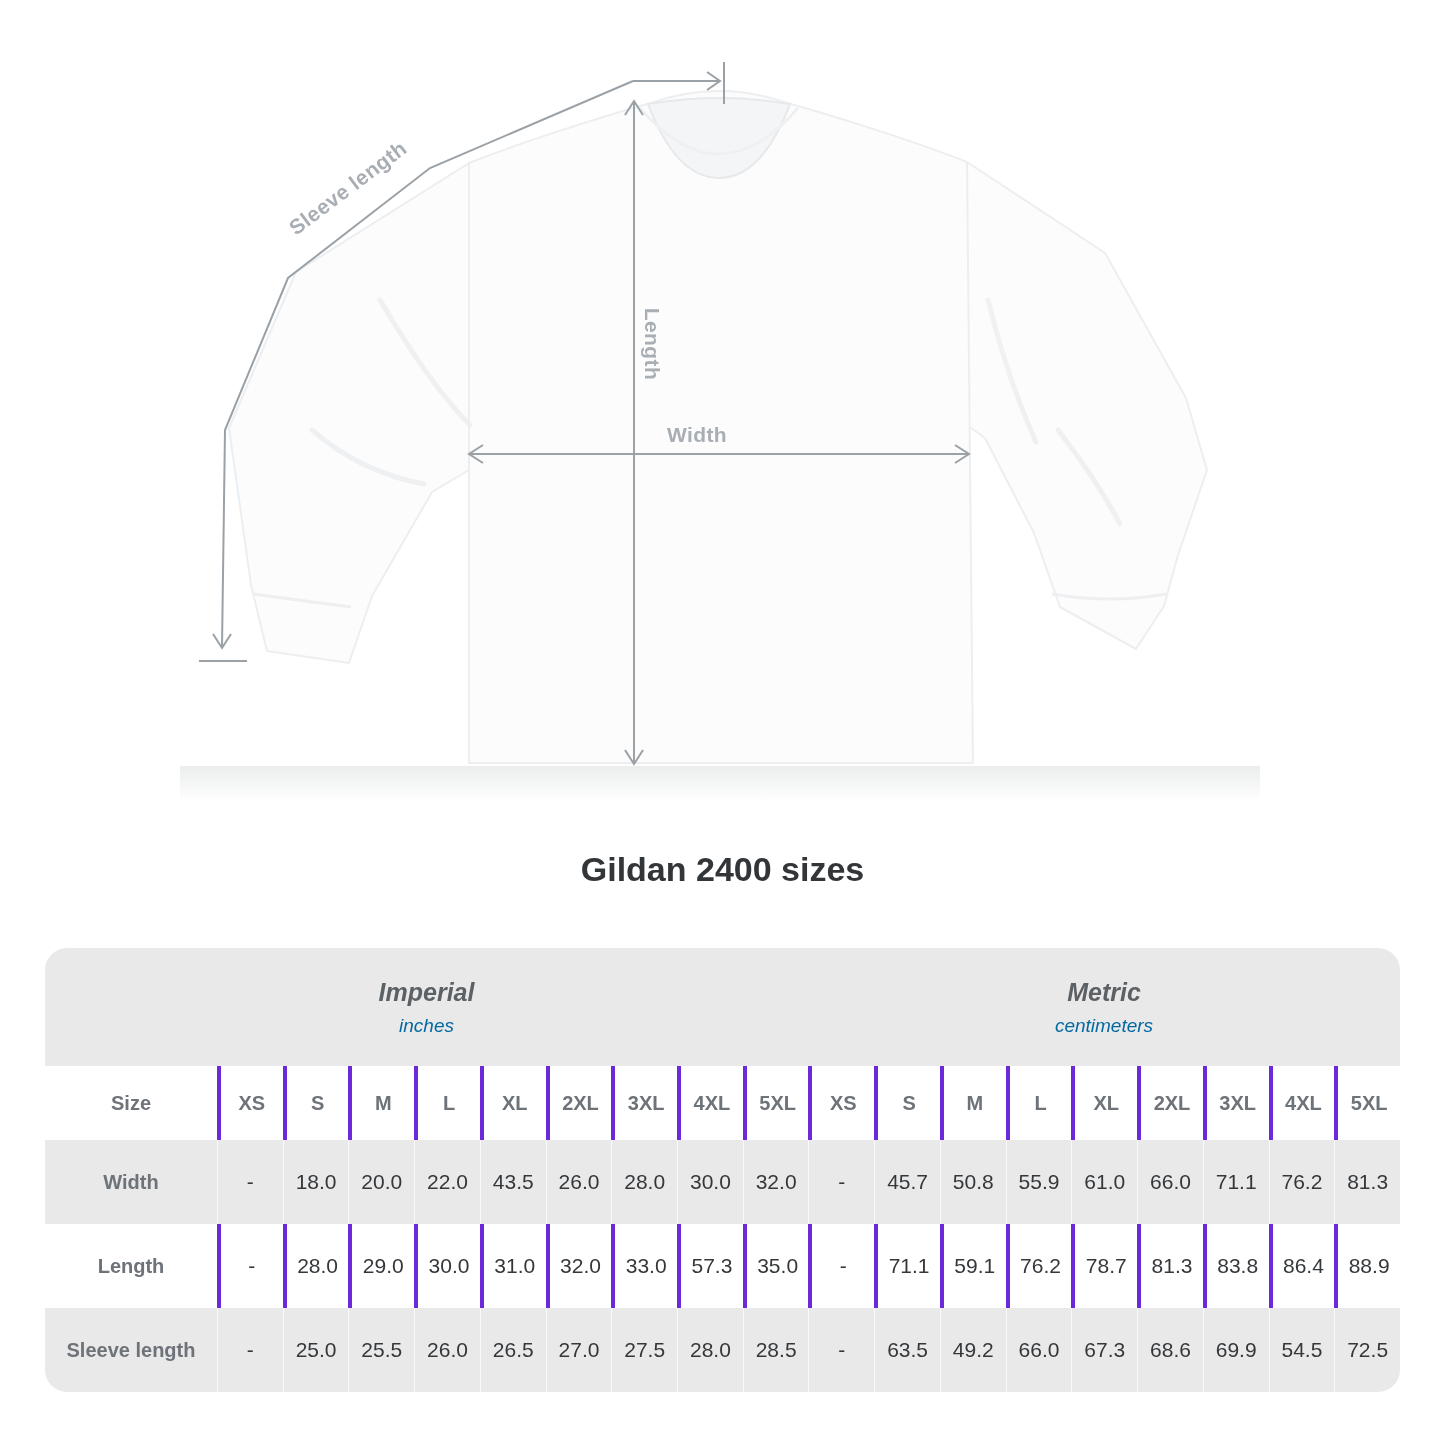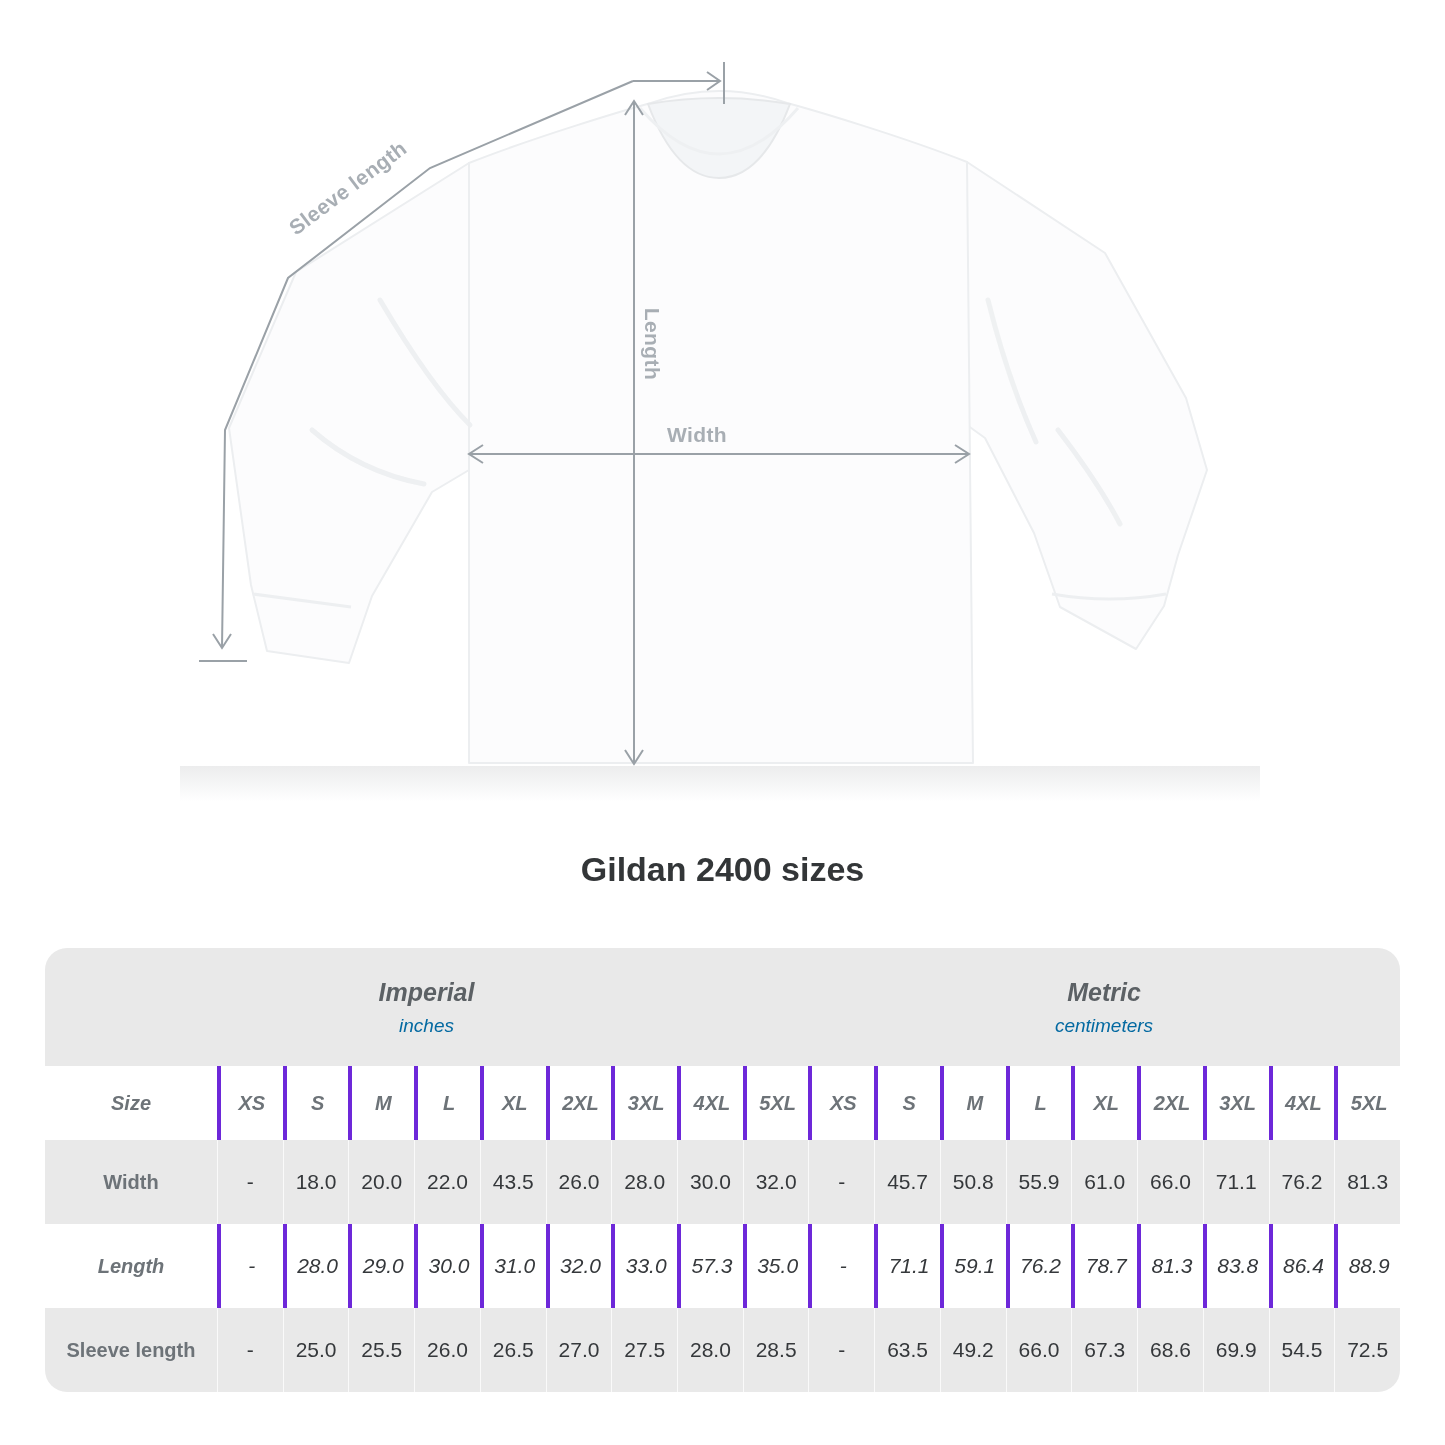--- a/index.html
+++ b/index.html
@@ -25,21 +25,21 @@
   .card{position:absolute;left:45px;top:948px;width:1355px;border-radius:22px;
         overflow:hidden;background:#fff;}
   .units{display:flex;background:#e9e9e9;height:118px;}
   .unit{display:flex;flex-direction:column;justify-content:center;align-items:center;gap:8px;}
   .unit.imperial{flex:0 0 763px;}
   .unit.metric{flex:1;}
   .unit-name{font-size:25px;font-weight:700;font-style:italic;color:#5c6165;}
   .unit-sub{font-size:19px;font-style:italic;color:#0369a1;}
 
   .trow{display:grid;grid-template-columns:172px repeat(18,1fr);}
-  .row-white{background:#fff;font-style:italic;}
+  .row-white{background:#fff;}
   .row-gray{background:#e9e9e9;}
   .cell{display:flex;align-items:center;justify-content:center;}
   .row-white .cell:not(:first-child){border-left:4px solid #6d28d9;}
   .row-gray .cell:not(:first-child){border-left:1px solid #fafafa;}
   .size-row .cell{height:74px;}
   .data-row .cell{height:84px;}
   .label-cell,.head-cell{font-weight:700;font-size:20px;color:#6d7378;}
   .num-cell{font-size:21px;color:#35383b;}
 </style>
 </head>

